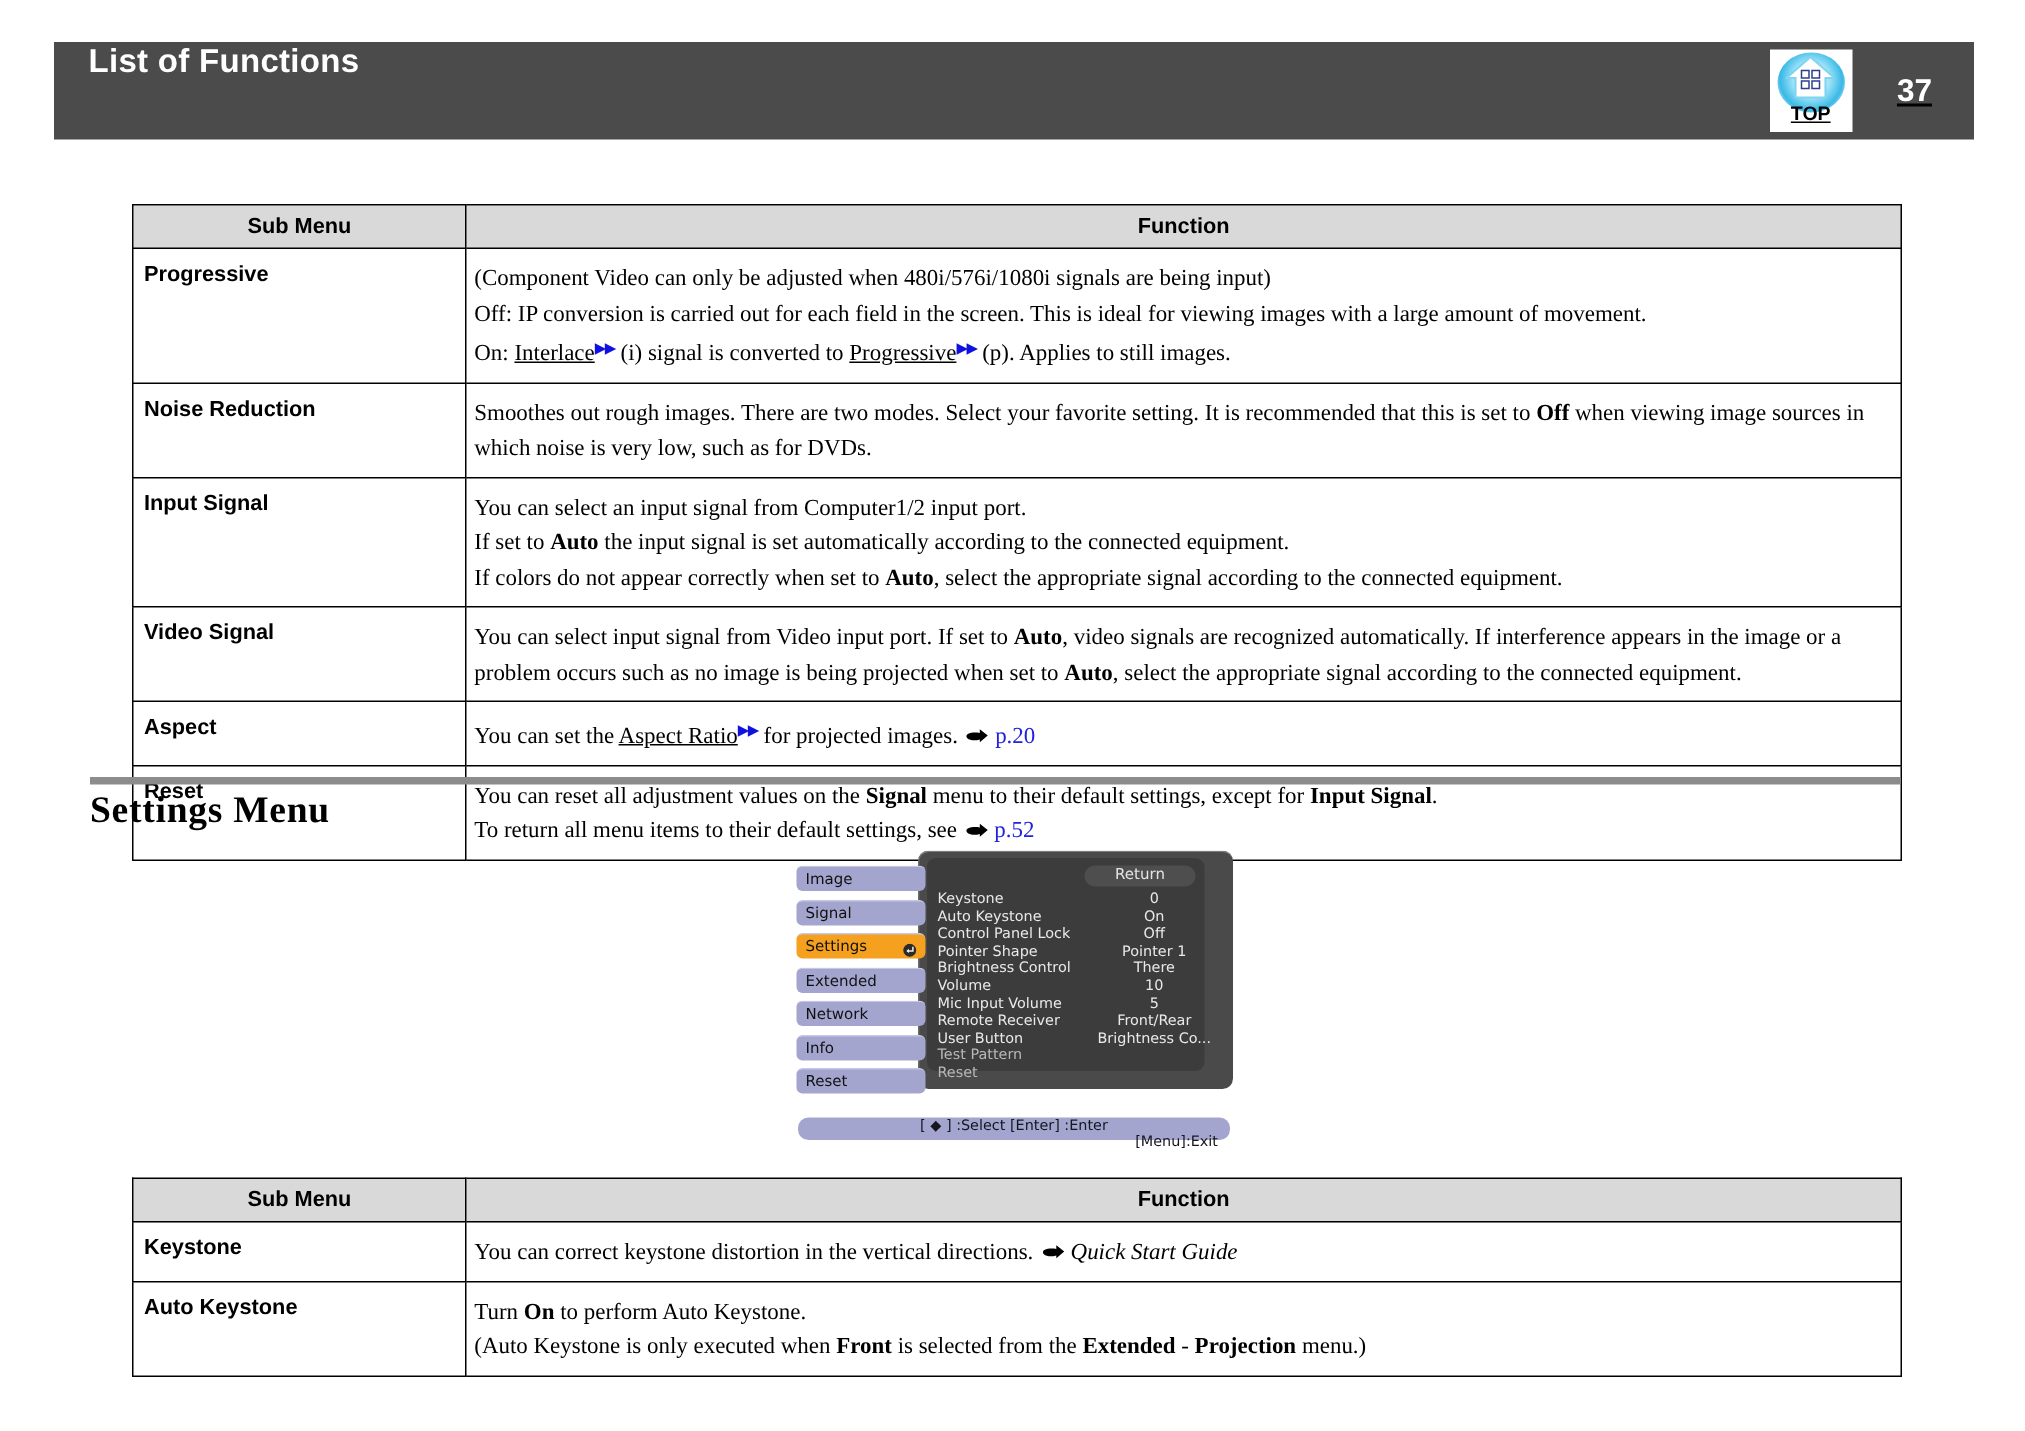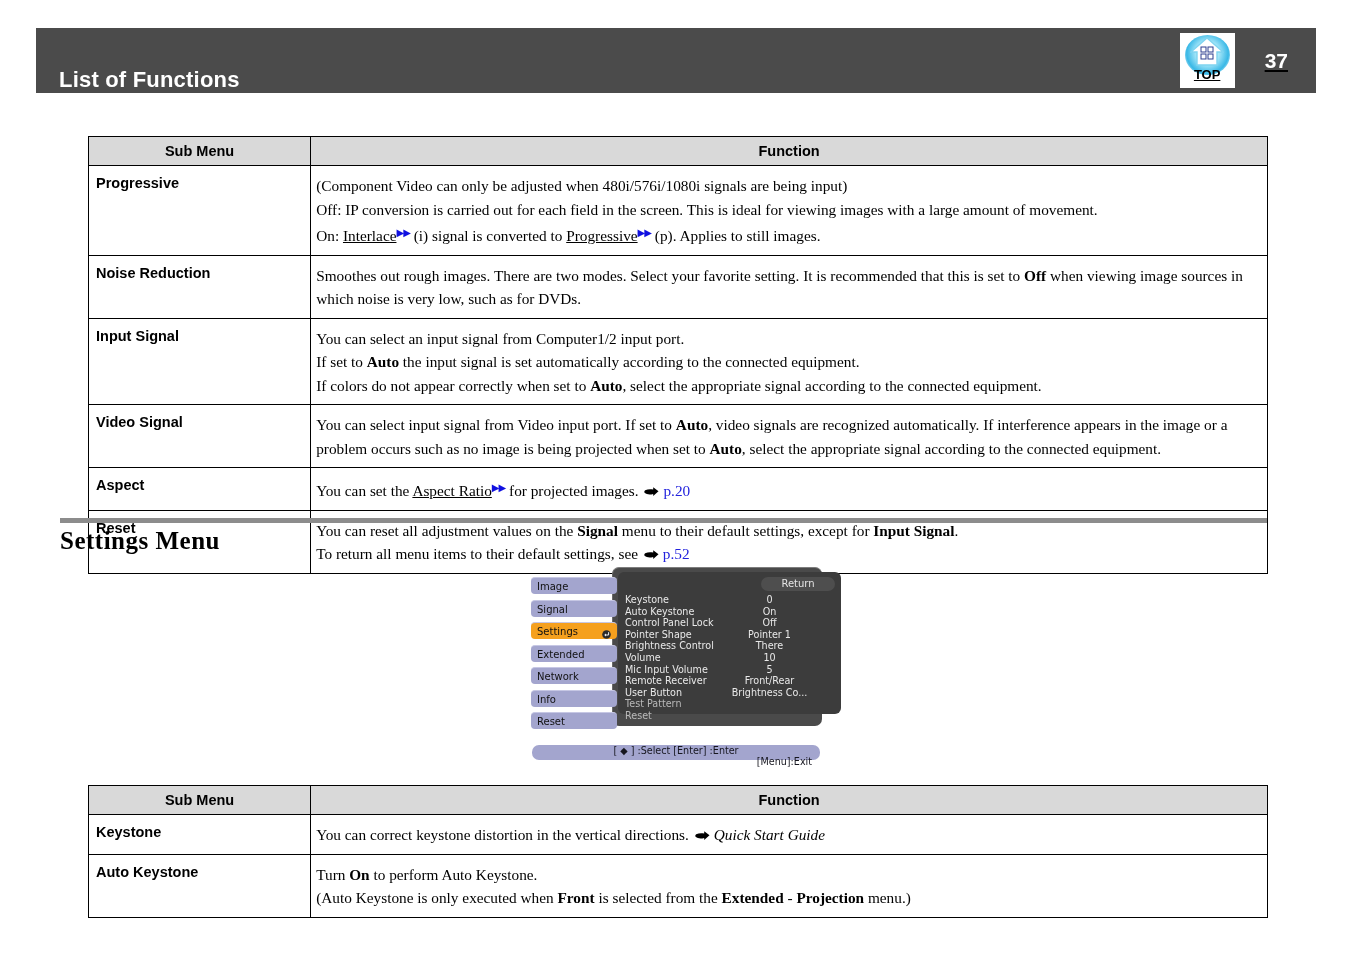--- a/index.html
+++ b/index.html
@@ -17,21 +17,21 @@
 
   
   .page-header {
     position: absolute;
     left: 36px;
     top: 28px;
     width: 1280px;
     height: 65px;
     background: #4b4b4b;
     display: flex;
-    align-items: flex-end;
+    align-items: flex-start;
   }
   .page-header .title {
     font-family: "Liberation Sans", sans-serif;
     font-weight: bold;
     font-size: 22px;
     color: #ffffff;
     margin-left: 23px;
     letter-spacing: 0.2px;
   }
   .header-right {
@@ -193,21 +193,21 @@
     height: 158px;
     background: #4a4a4a;
     border-radius: 7px;
     border-top: 1px solid #7d7d7d;
     border-left: 1px solid #6a6a6a;
   }
   .osd-inner {
     position: absolute;
     left: 5px;
     top: 4px;
-    width: 223px;
+    width: 185px;
     height: 142px;
     background: #3c3c3c;
     border-radius: 6px;
   }
   .osd-return {
     position: absolute;
     right: 6px;
     top: 5px;
     width: 74px;
     height: 14px;

